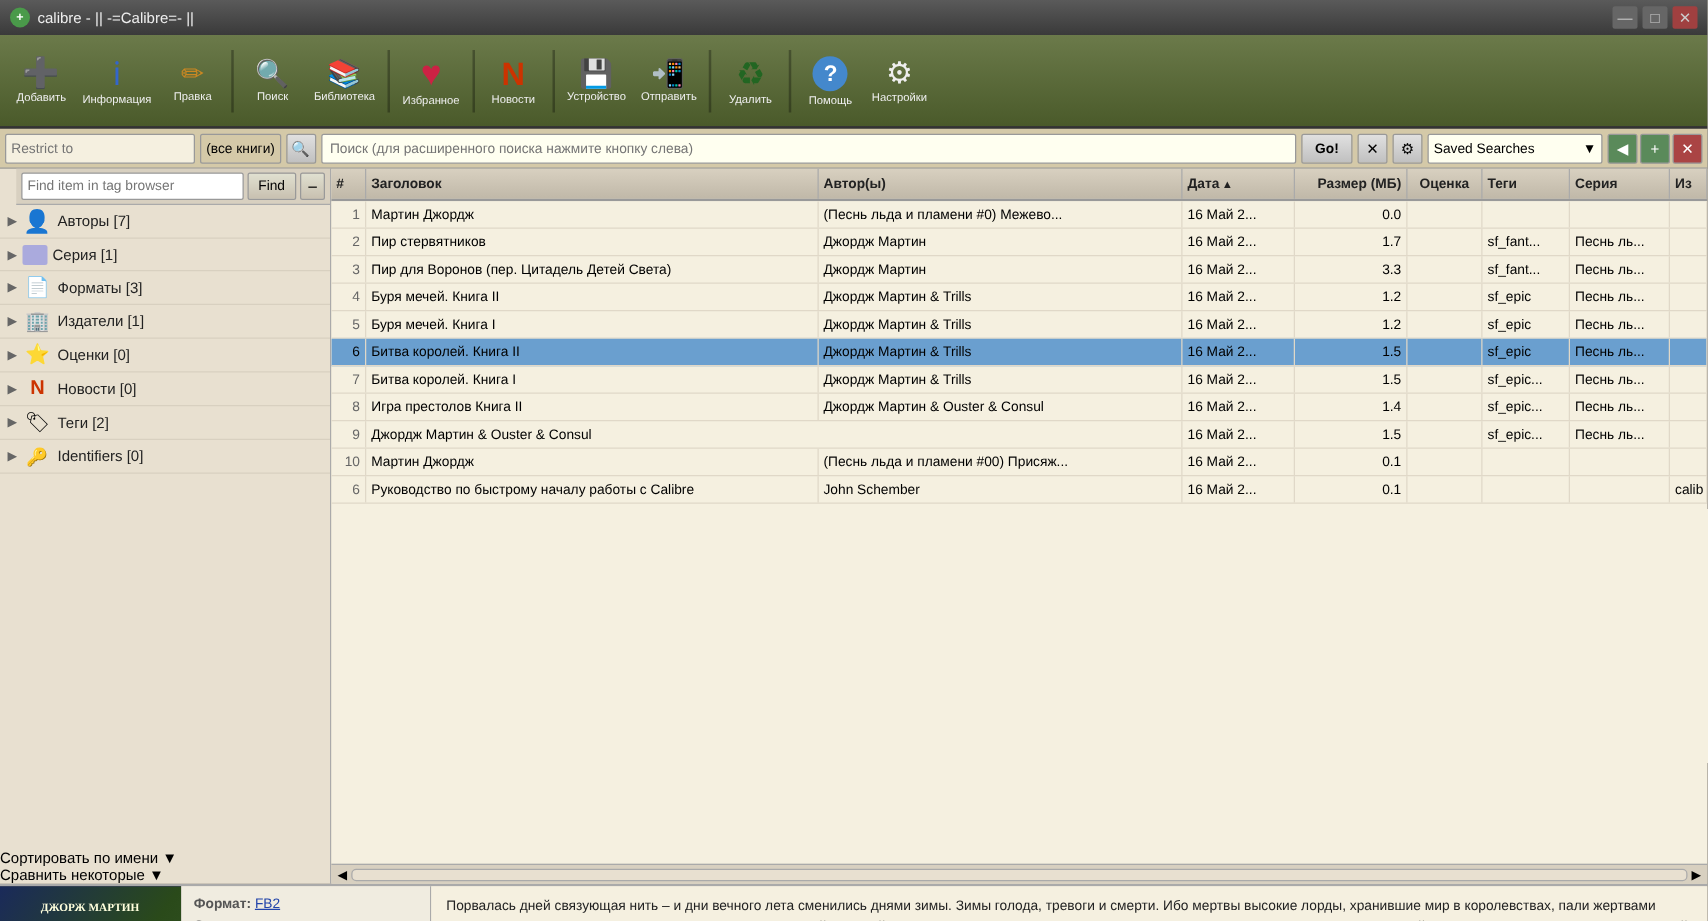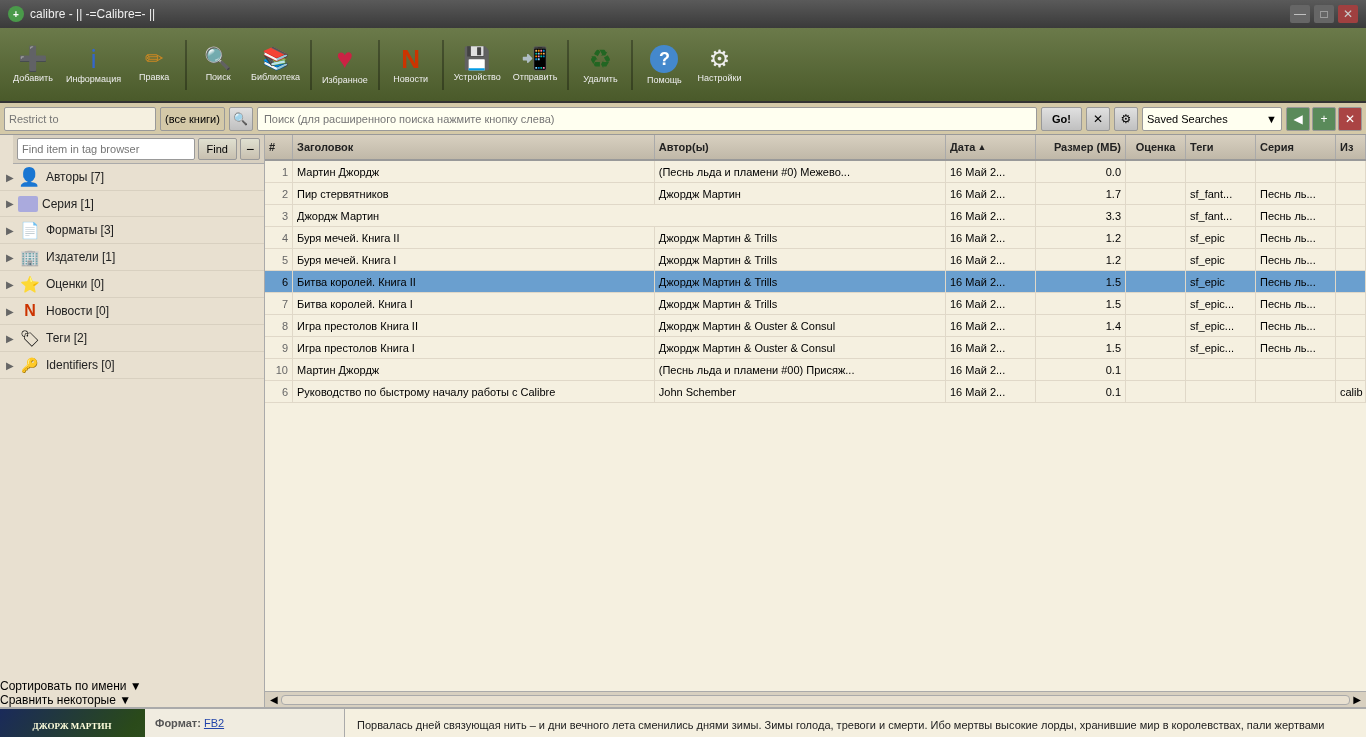--- a/index.html
+++ b/index.html
@@ -414,20 +414,21 @@
       <div class="col-cell cell-author" title="Джордж Мартин">Джордж Мартин</div>
       <div class="col-cell cell-date">16 Май 2...</div>
       <div class="col-cell cell-size">1.7</div>
       <div class="col-cell cell-rating"></div>
       <div class="col-cell cell-tags">sf_fant...</div>
       <div class="col-cell cell-series">Песнь ль...</div>
       <div class="col-cell cell-iz"></div>
     </div>
         <div class="book-row">
       <div class="col-cell cell-num">3</div>
+      <div class="col-cell cell-title" title="Пир для Воронов (пер. Цитадель Детей Света)">Пир для Воронов (пер. Цитадель Детей Света)</div>
       <div class="col-cell cell-author" title="Джордж Мартин">Джордж Мартин</div>
       <div class="col-cell cell-date">16 Май 2...</div>
       <div class="col-cell cell-size">3.3</div>
       <div class="col-cell cell-rating"></div>
       <div class="col-cell cell-tags">sf_fant...</div>
       <div class="col-cell cell-series">Песнь ль...</div>
       <div class="col-cell cell-iz"></div>
     </div>
         <div class="book-row">
       <div class="col-cell cell-num">4</div>
@@ -479,21 +480,20 @@
       <div class="col-cell cell-author" title="Джордж Мартин &amp; Ouster &amp; Consul">Джордж Мартин &amp; Ouster &amp; Consul</div>
       <div class="col-cell cell-date">16 Май 2...</div>
       <div class="col-cell cell-size">1.4</div>
       <div class="col-cell cell-rating"></div>
       <div class="col-cell cell-tags">sf_epic...</div>
       <div class="col-cell cell-series">Песнь ль...</div>
       <div class="col-cell cell-iz"></div>
     </div>
         <div class="book-row">
       <div class="col-cell cell-num">9</div>
-      <div class="col-cell cell-title" title="Игра престолов Книга I">Игра престолов Книга I</div>
       <div class="col-cell cell-author" title="Джордж Мартин &amp; Ouster &amp; Consul">Джордж Мартин &amp; Ouster &amp; Consul</div>
       <div class="col-cell cell-date">16 Май 2...</div>
       <div class="col-cell cell-size">1.5</div>
       <div class="col-cell cell-rating"></div>
       <div class="col-cell cell-tags">sf_epic...</div>
       <div class="col-cell cell-series">Песнь ль...</div>
       <div class="col-cell cell-iz"></div>
     </div>
         <div class="book-row">
       <div class="col-cell cell-num">10</div>

